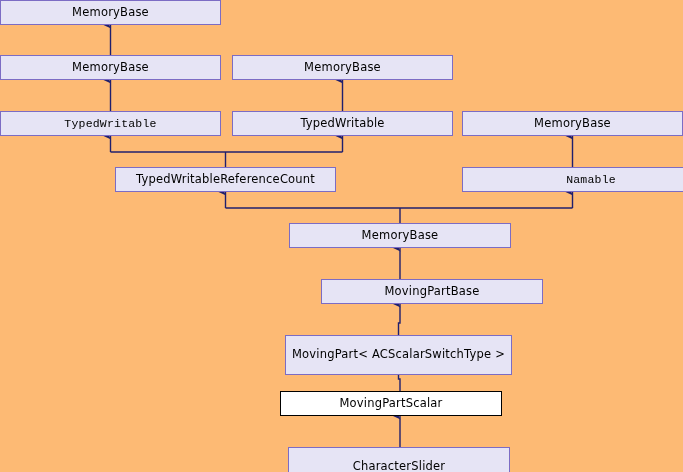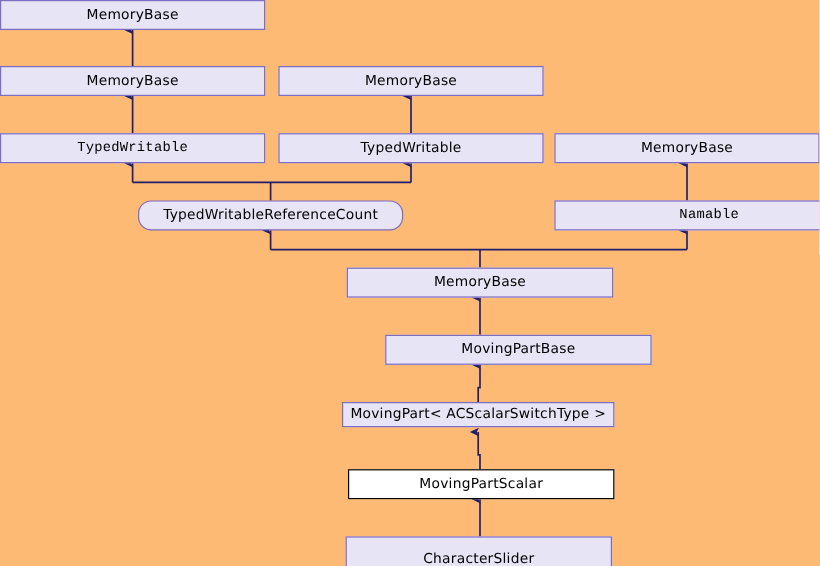--- a/index.html
+++ b/index.html
@@ -91,36 +91,36 @@
       </div>
       <div class="node" style="left: 0px; top: 111px; width: 221px; height: 25px; font-family: Liberation Mono, monospace;">
         <span class="node-label">TypedWritable</span>
       </div>
       <div class="node" style="left: 232px; top: 111px; width: 221px; height: 25px;">
         <span class="node-label">TypedWritable</span>
       </div>
       <div class="node" style="left: 462px; top: 111px; width: 221px; height: 25px;">
         <span class="node-label">MemoryBase</span>
       </div>
-      <div class="node" style="left: 115px; top: 167px; width: 221px; height: 25px; border-radius: 11px;">
+      <div class="node" style="left: 115px; top: 167px; width: 221px; height: 25px;">
         <span class="node-label">TypedWritableReferenceCount</span>
       </div>
       <div class="node" style="left: 462px; top: 167px; width: 258px; height: 25px; font-family: Liberation Mono, monospace;">
         <span class="node-label">Namable</span>
       </div>
       <div class="node" style="left: 289px; top: 223px; width: 222px; height: 25px;">
         <span class="node-label">MemoryBase</span>
       </div>
       <div class="node" style="left: 289px; top: 279px; width: 222px; height: 25px; margin-left: 32px;">
         <span class="node-label">MovingPartBase</span>
       </div>
-      <div class="node" style="left: 285px; top: 335px; width: 227px; height: 21px;">
+      <div class="node" style="left: 285px; top: 335px; width: 227px; height: 40px;">
         <span class="node-label">MovingPart&lt; ACScalarSwitchType &gt;</span>
       </div>
-      <div class="node highlight" style="left: 290px; top: 391px; width: 222px; height: 25px;">
+      <div class="node highlight" style="left: 280px; top: 391px; width: 222px; height: 25px;">
         <span class="node-label">MovingPartScalar</span>
       </div>
       <div class="node" style="left: 288px; top: 447px; width: 222px; height: 39px;">
         <span class="node-label">CharacterSlider</span>
       </div>
     </div>
 
 </div>
 
 </body></html>

